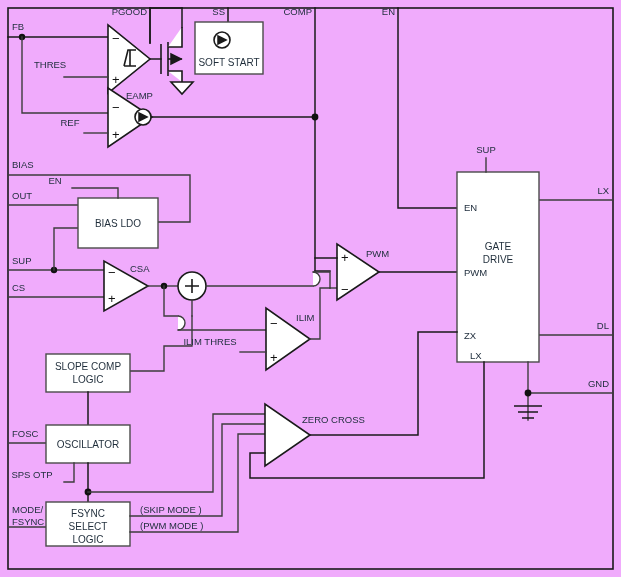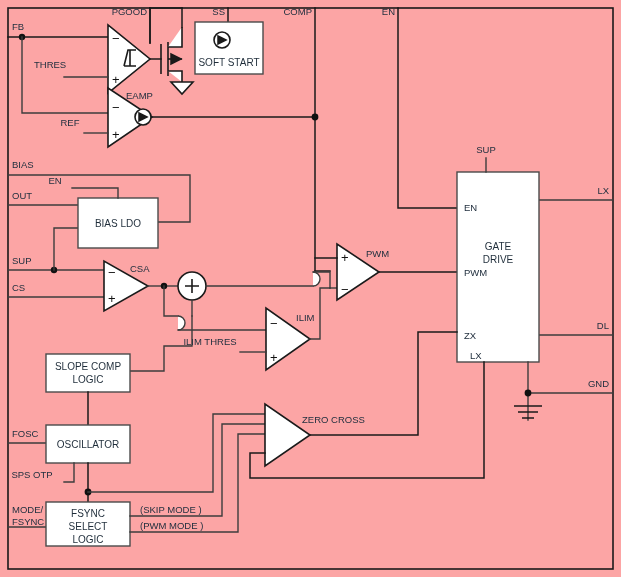--- a/index.html
+++ b/index.html
@@ -6,21 +6,21 @@
   html, body {
     margin: 0;
     padding: 0;
     background: #ffffff;
     font-family: "Liberation Sans", sans-serif;
   }
   #stage {
     position: relative;
     width: 621px;
     height: 577px;
-    background: #fca5a5;
+    background: #f0abfc;
     overflow: hidden;
   }
   svg#diagram {
     display: block;
     width: 621px;
     height: 577px;
   }
   .wire {
     stroke: #3d3d3d;
     stroke-width: 1.4;

